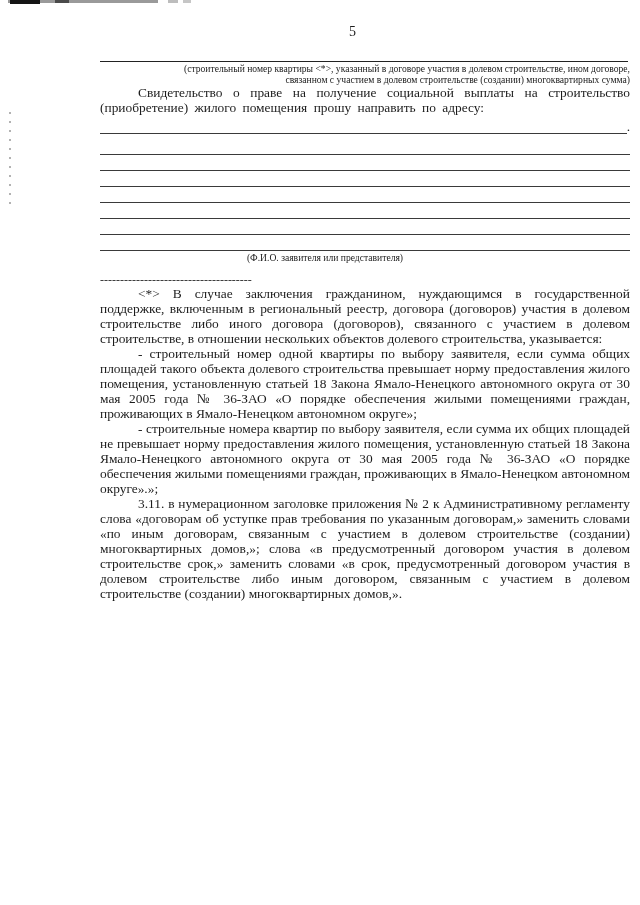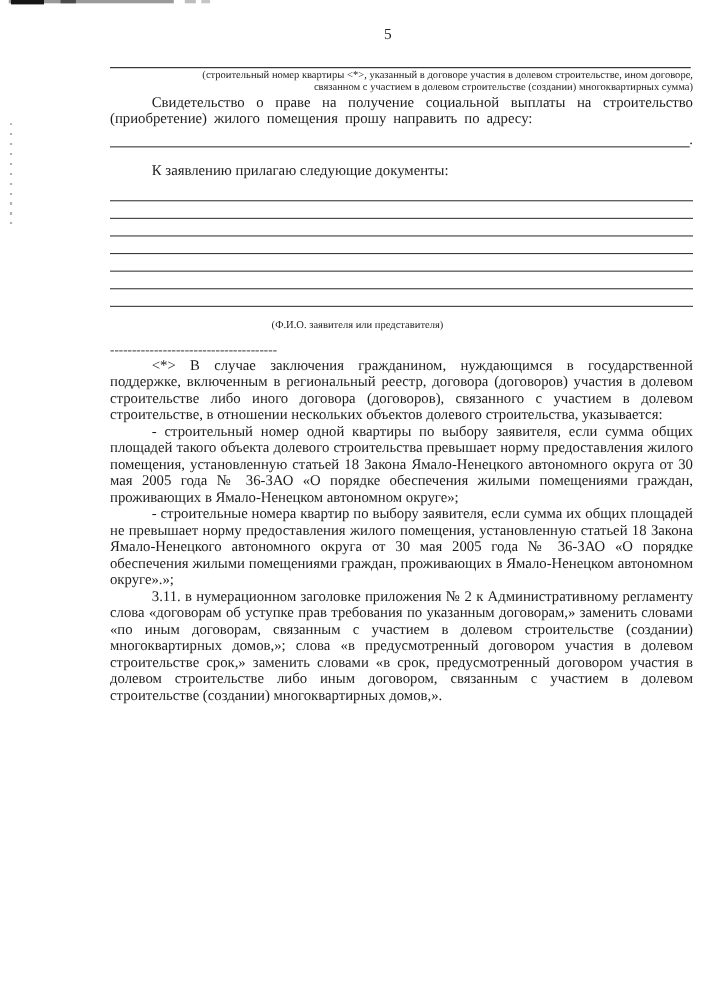--- a/index.html
+++ b/index.html
@@ -39,21 +39,21 @@
   .uline{flex:1;border-bottom:1.4px solid #3a3a3a;height:14px;}
   .uline.fix{flex:none;}
   .blank-line{height:15px;border-bottom:1.4px solid #3a3a3a;}
   .docs-heading{margin-top:13px;}
   .blanks{margin-top:5px;}
   .sig-row{display:flex;align-items:flex-end;margin-top:14px;height:16px;white-space:nowrap;}
   .sig-row .lbl{margin-right:6px;}
   .sig-row .tok{margin:0 4px;}
   .sig-caption{
     font-size:9.6px;line-height:11px;margin-left:120px;width:210px;
-    text-align:center;margin-top:11px;
+    text-align:center;margin-top:1px;
   }
   .separator{
     margin-top:11px;font-size:12px;line-height:12px;letter-spacing:0;
     color:#333;white-space:nowrap;
   }
   .footnote p{margin:0;}
 </style>
 </head>
 <body>
 
@@ -77,21 +77,20 @@
       <div>связанном с участием в долевом строительстве (создании) многоквартирных сумма)</div>
     </div>
 
     <p class="para sp indent">Свидетельство о праве на получение социальной выплаты на строительство (приобретение) жилого помещения прошу направить по адресу:</p>
 
     <div class="fill-row">
       <div class="uline"></div>
       <span>.</span>
     </div>
 
-    <p class="para indent docs-heading">К заявлению прилагаю следующие документы:</p>
 
     <div class="blanks">
       <div class="blank-line"></div>
       <div class="blank-line"></div>
       <div class="blank-line"></div>
       <div class="blank-line"></div>
       <div class="blank-line"></div>
       <div class="blank-line"></div>
       <div class="blank-line"></div>
     </div>

